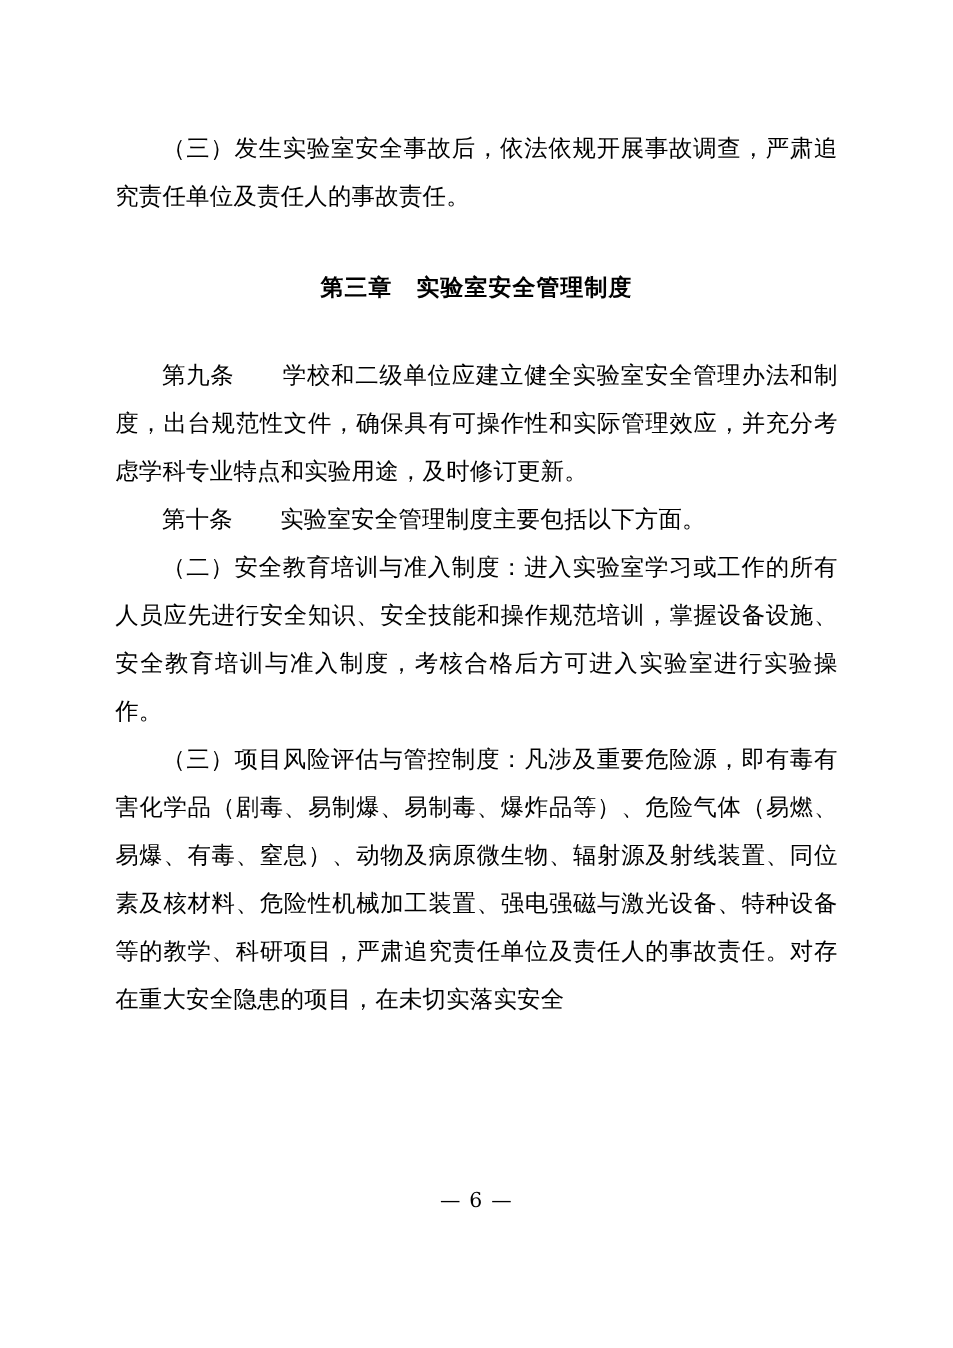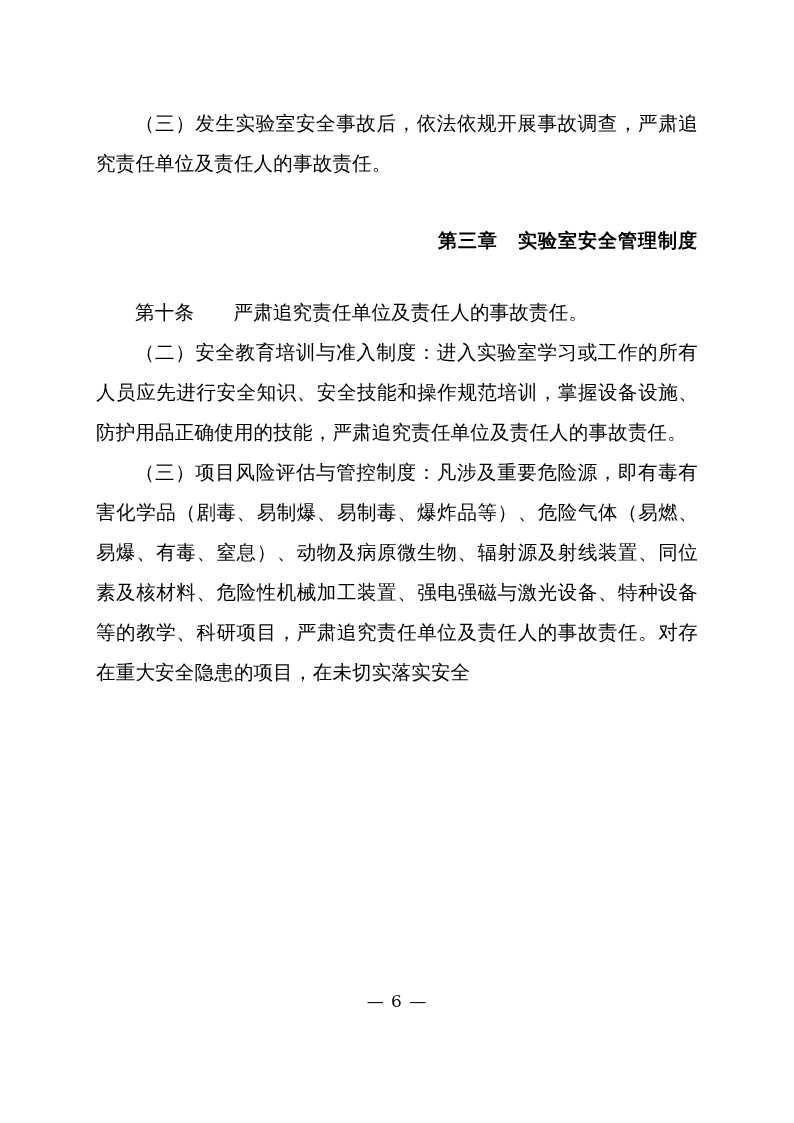--- a/index.html
+++ b/index.html
@@ -30,21 +30,21 @@
     text-justify: inter-ideograph;
     margin: 0;
     letter-spacing: 0.2px;
   }
   .indent {
     text-indent: 2em;
   }
   .chapter-heading {
     font-size: 19px;
     font-weight: bold;
-    text-align: right;
+    text-align: center;
     line-height: 40px;
     margin: 0;
     letter-spacing: 1px;
   }
   .gap-before-heading {
     height: 36px;
   }
   .gap-after-heading {
     height: 33px;
   }
@@ -65,21 +65,22 @@
 <div class="page">
 
   <p class="para indent">（三）发生实验室安全事故后，依法依规开展事故调查，严肃追究责任单位及责任人的事故责任。</p>
 
   <div class="gap-before-heading"></div>
 
   <h2 class="chapter-heading">第三章　实验室安全管理制度</h2>
 
   <div class="gap-after-heading"></div>
 
-  <p class="para indent">第十条　　严肃追究责任单位及责任人的事故责任。</p>
-  <p class="para indent">（二）安全教育培训与准入制度：进入实验室学习或工作的所有人员应先进行安全知识、安全技能和操作规范培训，掌握设备设施、防护用品正确使用的技能，严肃追究责任单位及责任人的事故责任。</p>
+  <p class="para indent">第九条　　学校和二级单位应建立健全实验室安全管理办法和制度，出台规范性文件，确保具有可操作性和实际管理效应，并充分考虑学科专业特点和实验用途，及时修订更新。</p>
+  <p class="para indent">第十条　　实验室安全管理制度主要包括以下方面。</p>
+  <p class="para indent">（二）安全教育培训与准入制度：进入实验室学习或工作的所有人员应先进行安全知识、安全技能和操作规范培训，掌握设备设施、安全教育培训与准入制度，考核合格后方可进入实验室进行实验操作。</p>
   <p class="para indent">（三）项目风险评估与管控制度：凡涉及重要危险源，即有毒有害化学品（剧毒、易制爆、易制毒、爆炸品等）、危险气体（易燃、易爆、有毒、窒息）、动物及病原微生物、辐射源及射线装置、同位素及核材料、危险性机械加工装置、强电强磁与激光设备、特种设备等的教学、科研项目，严肃追究责任单位及责任人的事故责任。对存在重大安全隐患的项目，在未切实落实安全</p>
 
   <div class="footer">
     <span>— 6 —</span>
   </div>
 
 </div>
 
 </body></html>

